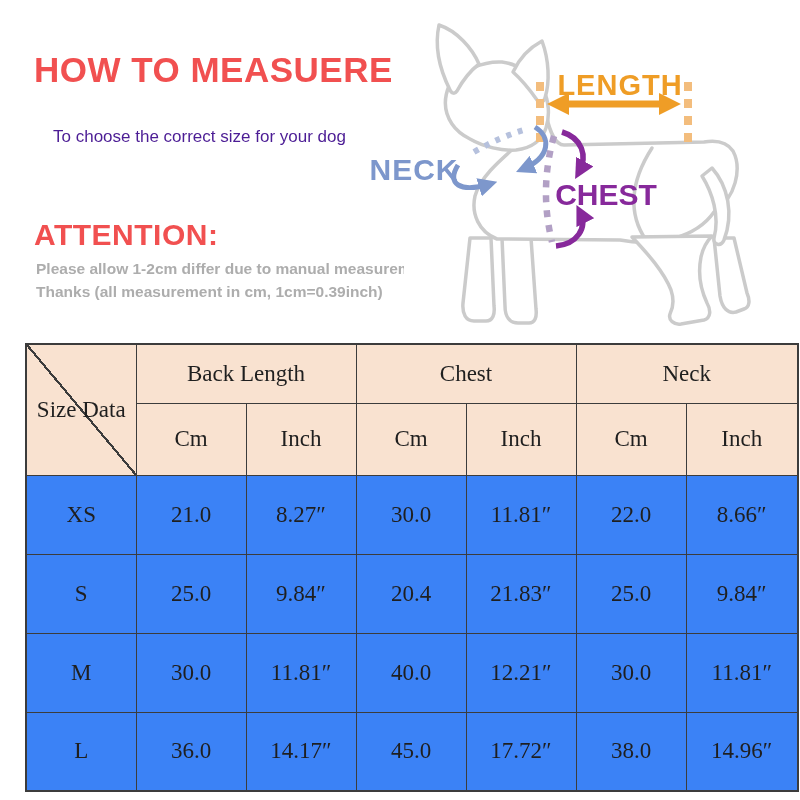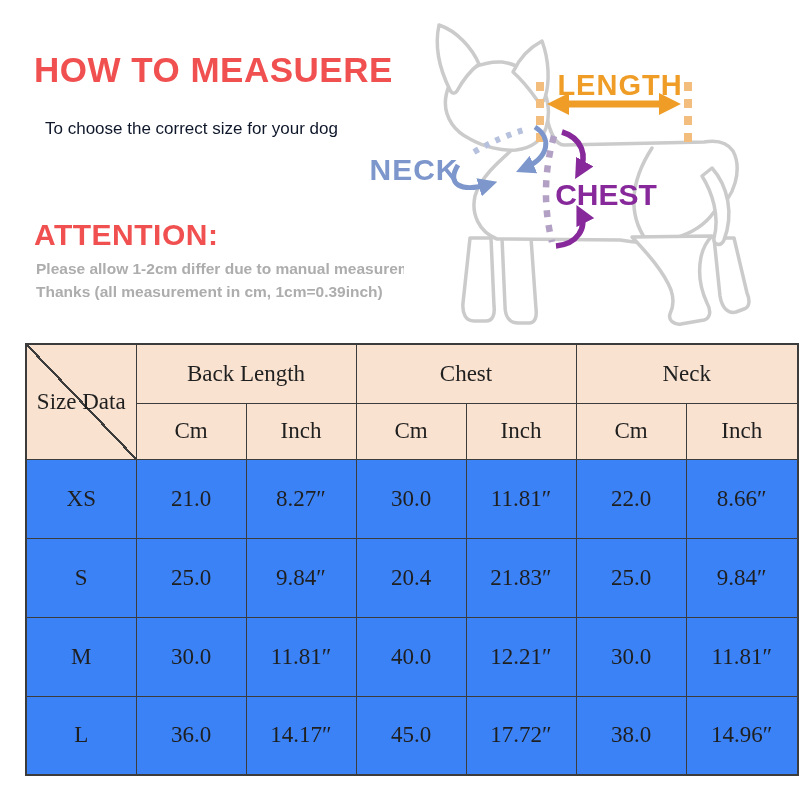--- a/index.html
+++ b/index.html
@@ -2,21 +2,21 @@
 <html><head>
 <meta charset="utf-8">
 <style>
   html,body{margin:0;padding:0;background:#ffffff;}
   .canvas{position:relative;width:800px;height:800px;background:#ffffff;overflow:hidden;
           font-family:"Liberation Sans",sans-serif;}
 
   
   .title{position:absolute;left:34px;top:50px;margin:0;font-size:35px;font-weight:bold;
          color:#f15050;letter-spacing:.5px;text-align:right;}
-  .sub{position:absolute;left:37px;top:108px;margin:8px;font-size:17px;color:#0f172a;
+  .sub{position:absolute;left:37px;top:108px;margin:16px;font-size:17px;color:#4c1d95;
        line-height:1.55;}
   .attn{position:absolute;left:34px;top:218px;margin:0;font-size:30px;font-weight:bold;
         color:#f15050;letter-spacing:.5px;}
   .attnote{position:absolute;margin:0;font-size:15.5px;font-weight:bold;color:#adadad;
            white-space:nowrap;}
   .attnote.l1{left:36px;top:260px;width:368px;overflow:hidden;}
   .attnote.l2{left:36px;top:283px;}
 
   
   .dog-svg{position:absolute;left:360px;top:0;width:440px;height:340px;}
@@ -25,21 +25,21 @@
   .lbl{font-family:"Liberation Sans",sans-serif;font-weight:bold;text-anchor:middle;}
 
   
   .size-table{position:absolute;left:25px;top:343px;width:772px;border-collapse:collapse;
               table-layout:fixed;font-family:Liberation Serif, serif;color:#1f1f1f;
               border:2px solid #3c3c3c;}
   .size-table th,.size-table td{border:1.5px solid #3c3c3c;text-align:center;vertical-align:middle;
               font-size:23px;font-weight:normal;padding:0;}
   .size-table thead th{background:#f9e2d0;}
   .row-group{height:59px;}
-  .row-sub{height:56px;}
+  .row-sub{height:72px;}
   .size-table tbody tr{height:79px;background:#3b82f6;}
   .corner{position:relative;
           background-image:linear-gradient(to top right,
             #f9e2d0 calc(50% - 1.1px), #3c3c3c calc(50% - 1.1px),
             #3c3c3c calc(50% + 1.1px), #f9e2d0 calc(50% + 1.1px)) !important;}
   .corner span{position:relative;}
 </style>
 </head>
 <body>
 

